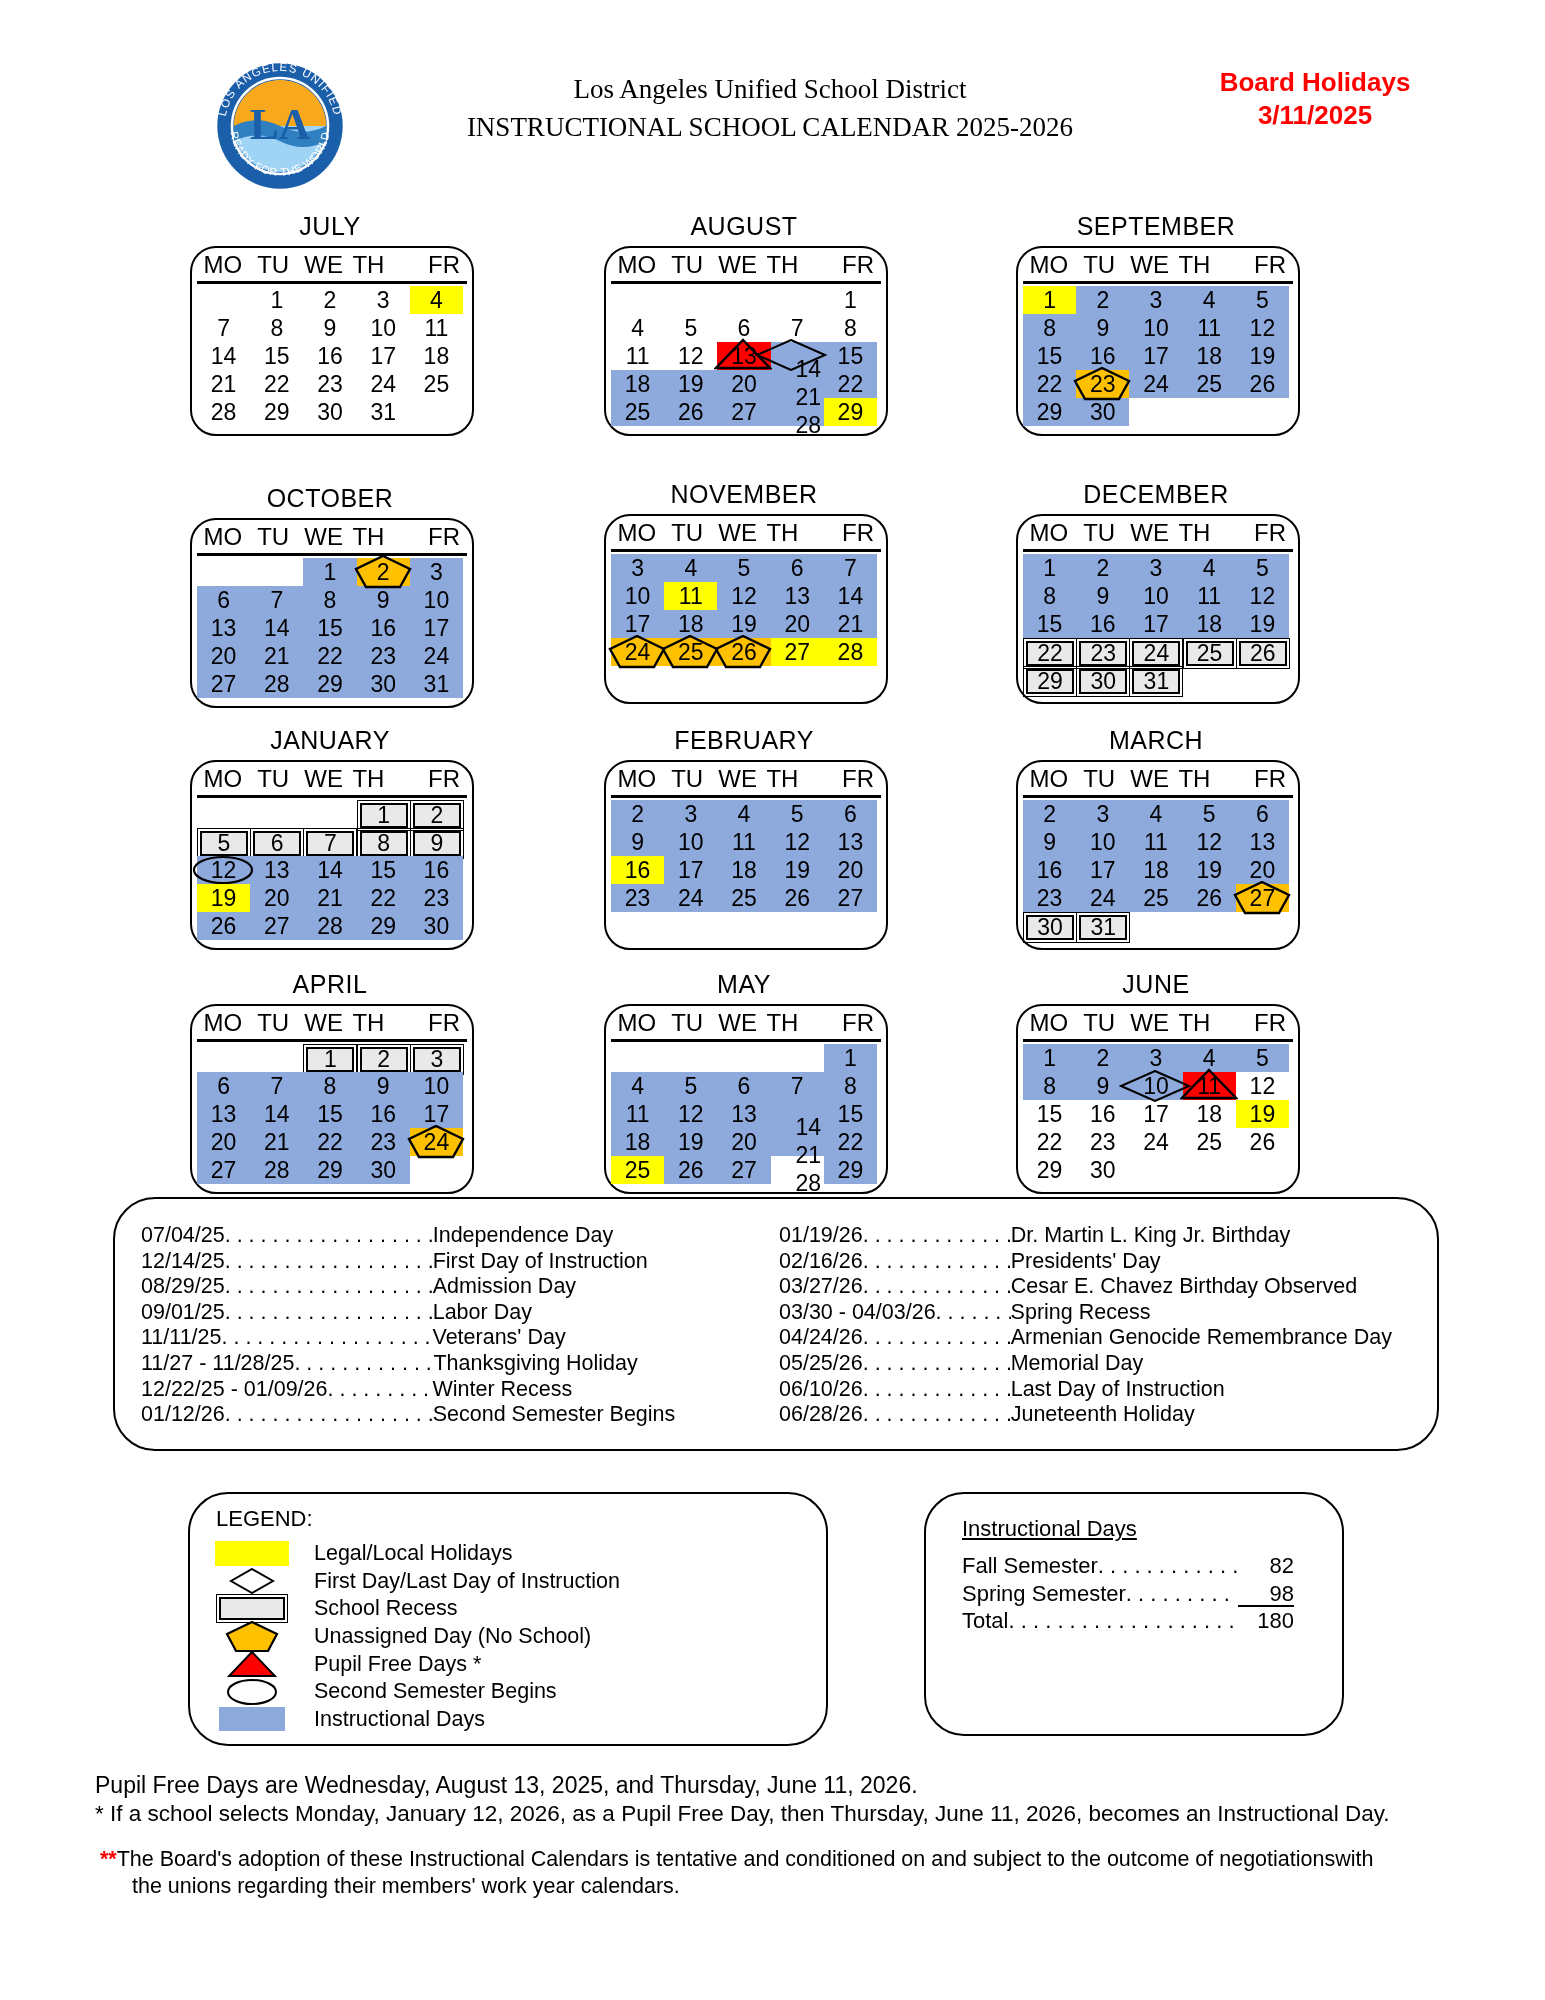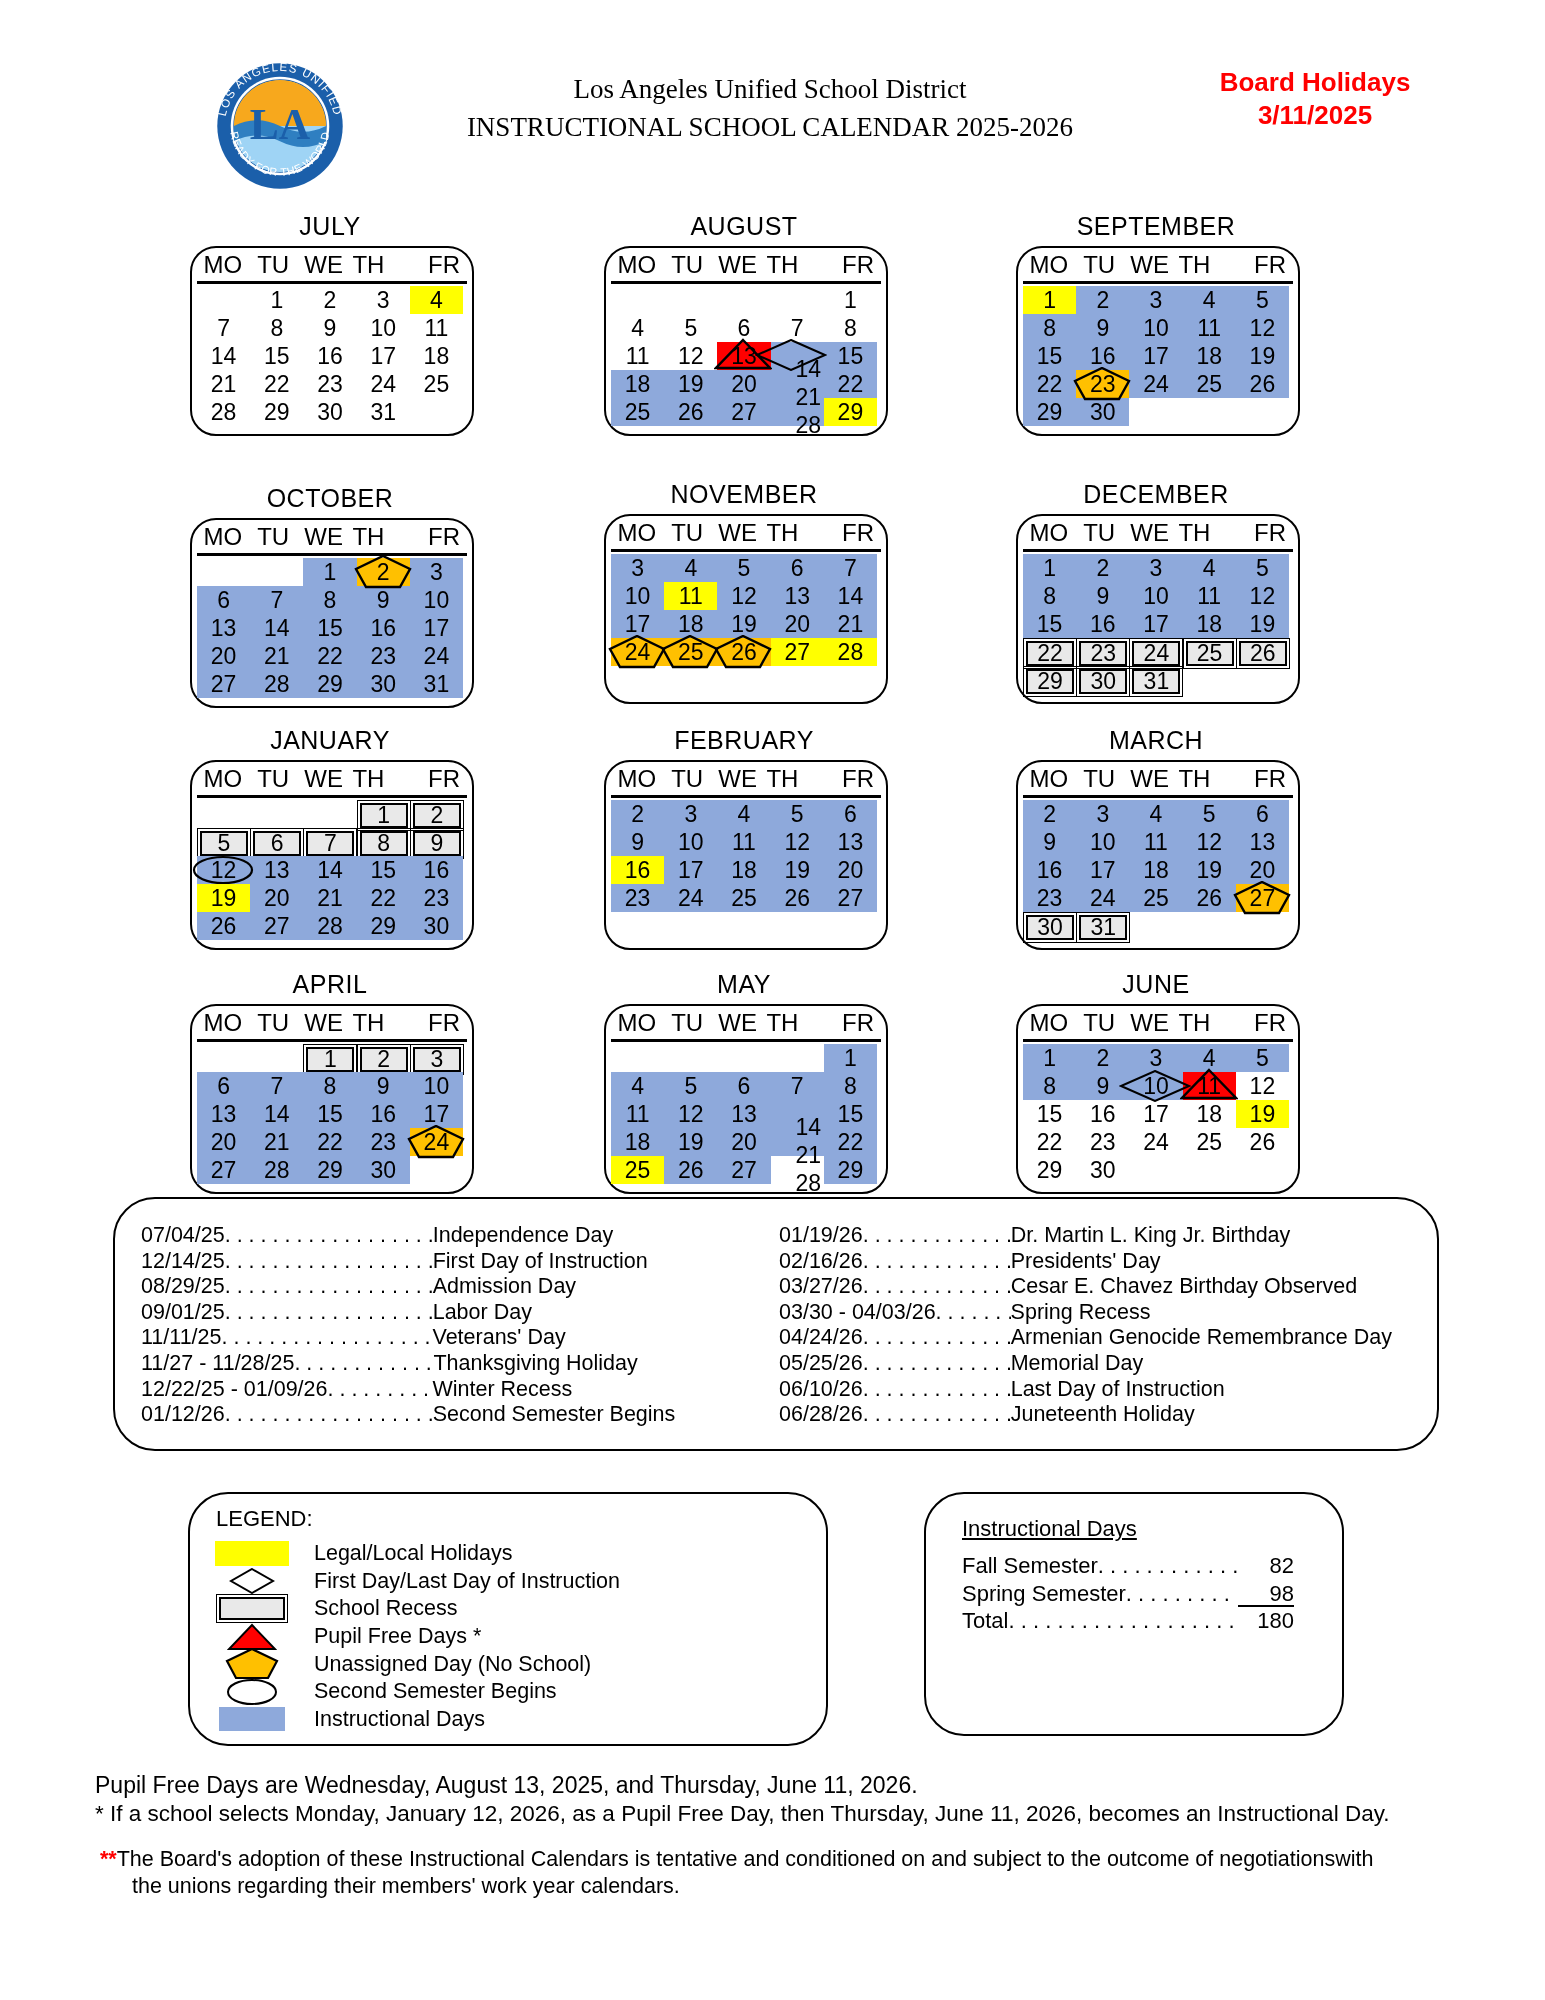--- a/index.html
+++ b/index.html
@@ -1156,33 +1156,33 @@
           <span class="lg-label">First Day/Last Day of Instruction</span>
         </div>
         <div class="lg-row">
           <div class="lg-glyph">
             <div class="sw recess-sw" style="width:62px;height:19px;background:#E9E9E9"></div>
           </div>
           <span class="lg-label">School Recess</span>
         </div>
         <div class="lg-row">
           <div class="lg-glyph">
+            <svg width="54" height="32" viewBox="0 0 54 32">
+              <polygon points="27,1 52,13 43,30 11,30 2,13" fill="#FFC000" stroke="#000" stroke-width="2.2"></polygon>
+            </svg>
+          </div>
+          <span class="lg-label">Unassigned Day (No School)</span>
+        </div>
+        <div class="lg-row">
+          <div class="lg-glyph">
             <svg width="50" height="28" viewBox="0 0 50 28">
               <polygon points="25,2 48,26 2,26" fill="#FF0000" stroke="#000" stroke-width="2"></polygon>
             </svg>
           </div>
           <span class="lg-label">Pupil Free Days *</span>
-        </div>
-        <div class="lg-row">
-          <div class="lg-glyph">
-            <svg width="54" height="32" viewBox="0 0 54 32">
-              <polygon points="27,1 52,13 43,30 11,30 2,13" fill="#FFC000" stroke="#000" stroke-width="2.2"></polygon>
-            </svg>
-          </div>
-          <span class="lg-label">Unassigned Day (No School)</span>
         </div>
         <div class="lg-row">
           <div class="lg-glyph">
             <svg width="52" height="28" viewBox="0 0 52 28">
               <ellipse cx="26" cy="14" rx="24" ry="12" fill="#fff" stroke="#000" stroke-width="2"></ellipse>
             </svg>
           </div>
           <span class="lg-label">Second Semester Begins</span>
         </div>
         <div class="lg-row">

